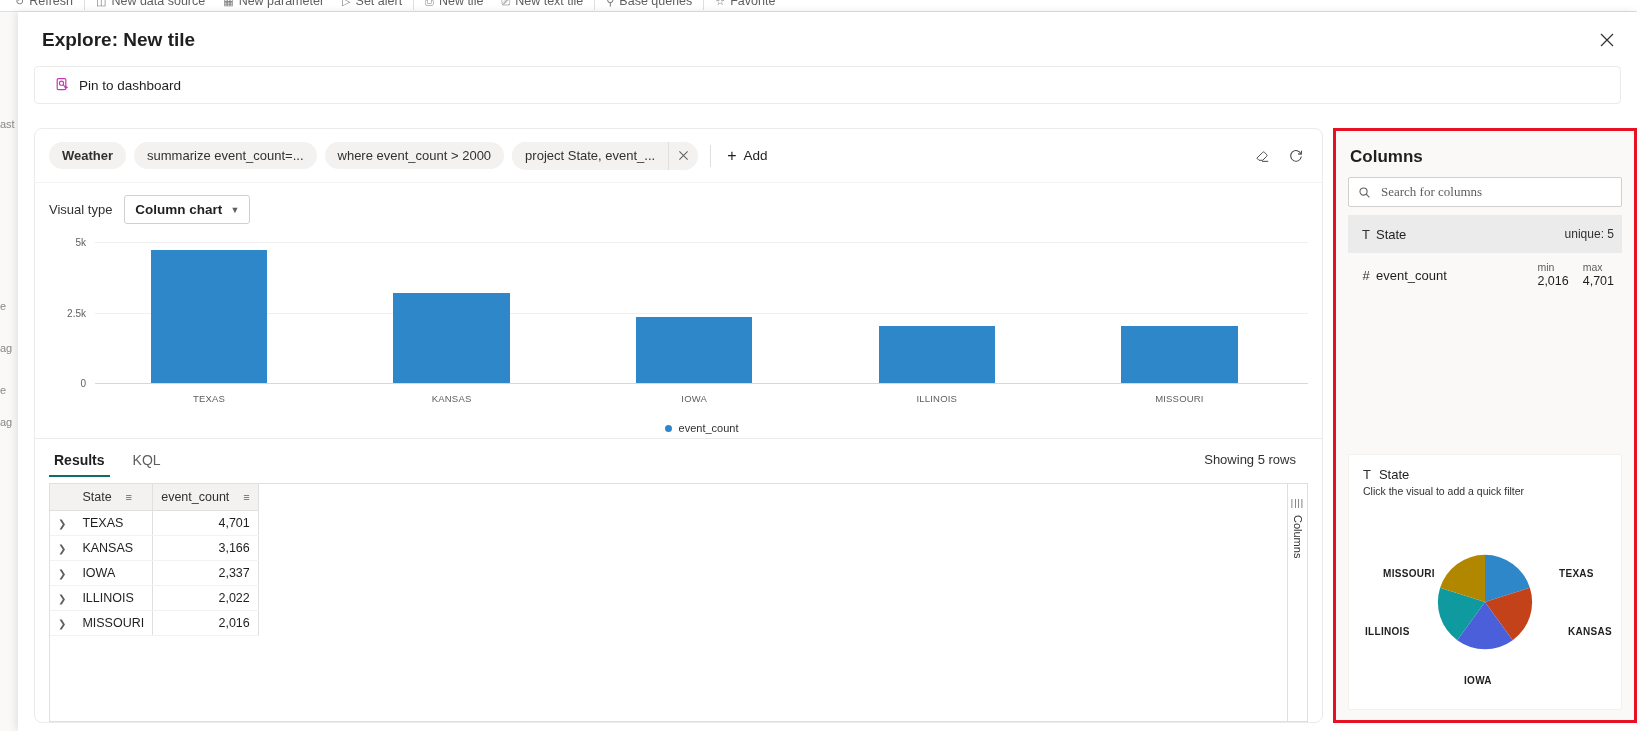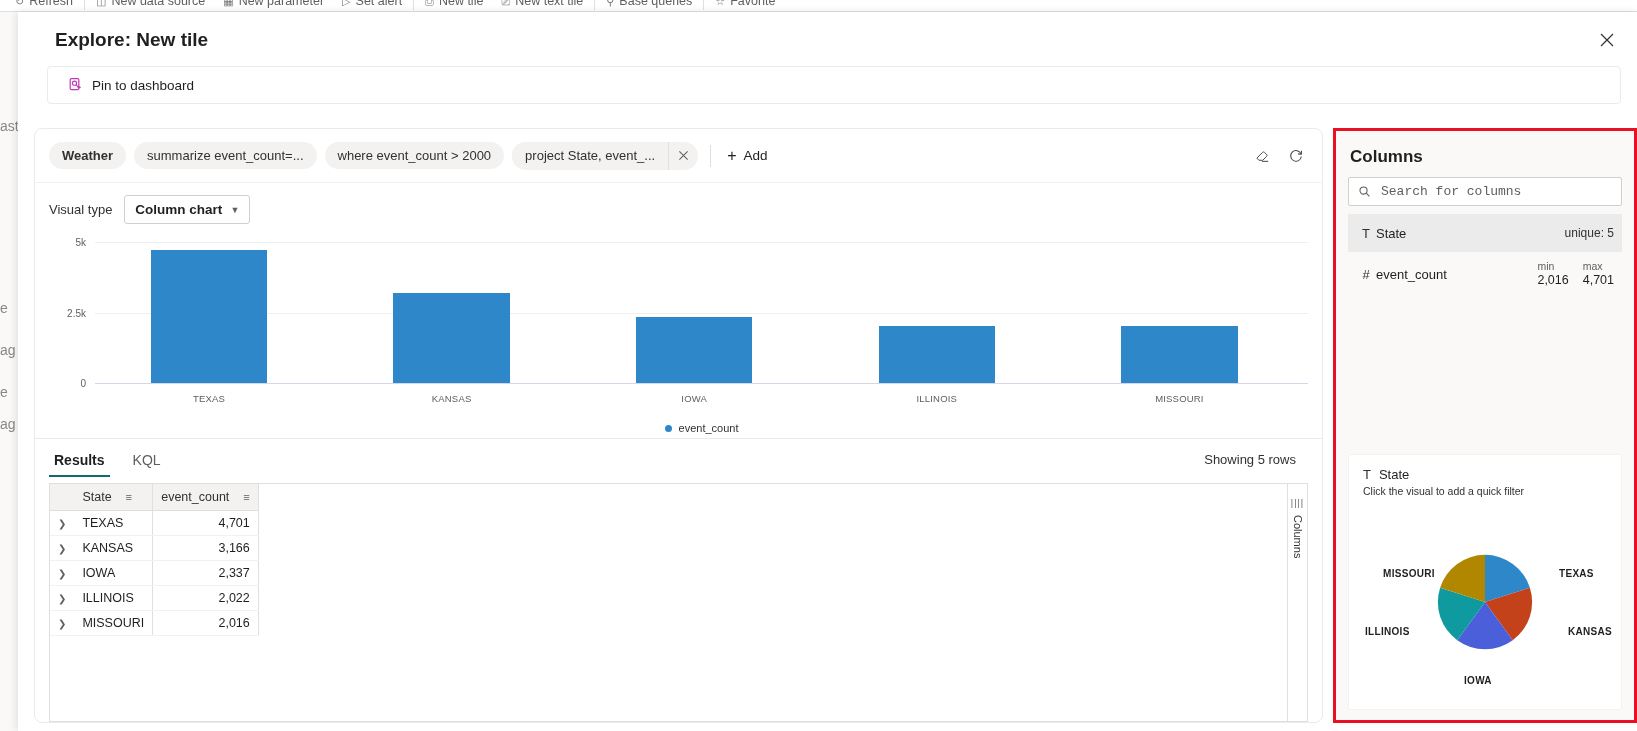--- a/index.html
+++ b/index.html
@@ -32,32 +32,31 @@
   .tb-sep {
     width: 1px; height: 16px; background: #e1dfdd;
     position: relative; top: -1px;
     margin: 0 2px;
   }
   .tb-ico { font-size: 11px; color: #797775; }
 
   .left-rail {
     position: absolute; left: 0; top: 12px; bottom: 0; width: 18px;
     background: #faf9f8;
-    font-size: 14px; color: #8a8886;
+    font-size: 11px; color: #8a8886;
     overflow: hidden;
   }
   .rail-txt { position: absolute; left: 0; white-space: nowrap; }
 
   
   .modal {
     position: absolute;
     left: 18px; top: 12px; right: 0; bottom: 0;
     background: #ffffff;
     box-shadow: -2px 0 8px rgba(0,0,0,0.10);
-    padding-left: 13px;
   }
 
   .modal-header {
     position: relative;
     padding: 16px 24px 0 24px;
   }
   .modal-title {
     font-size: 19px;
     font-weight: 600;
     color: #201f1e;
@@ -372,21 +371,21 @@
     background: #ffffff;
     border-radius: 2px;
     padding: 5px 9px;
     margin-bottom: 8px;
   }
   .search-box svg { width: 13px; height: 13px; color: #605e5c; flex: none; }
   .search-box input {
     border: none; outline: none;
     font-size: 13px; color: #0f766e;
     width: 100%;
-    font-family: Liberation Mono, monospace;
+    font-family: Liberation Serif, serif;
     background: transparent;
   }
   .search-box input::placeholder { color: #605e5c; }
 
   .col-item {
     display: flex; align-items: center;
     padding: 8px 8px;
     cursor: pointer;
     min-height: 38px;
   }

